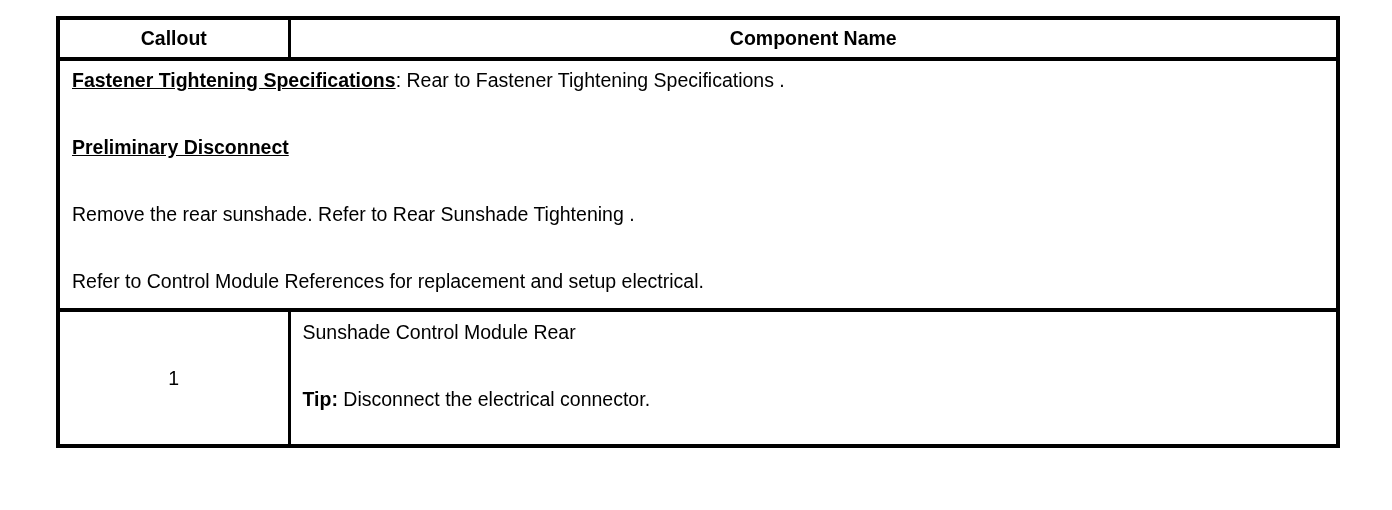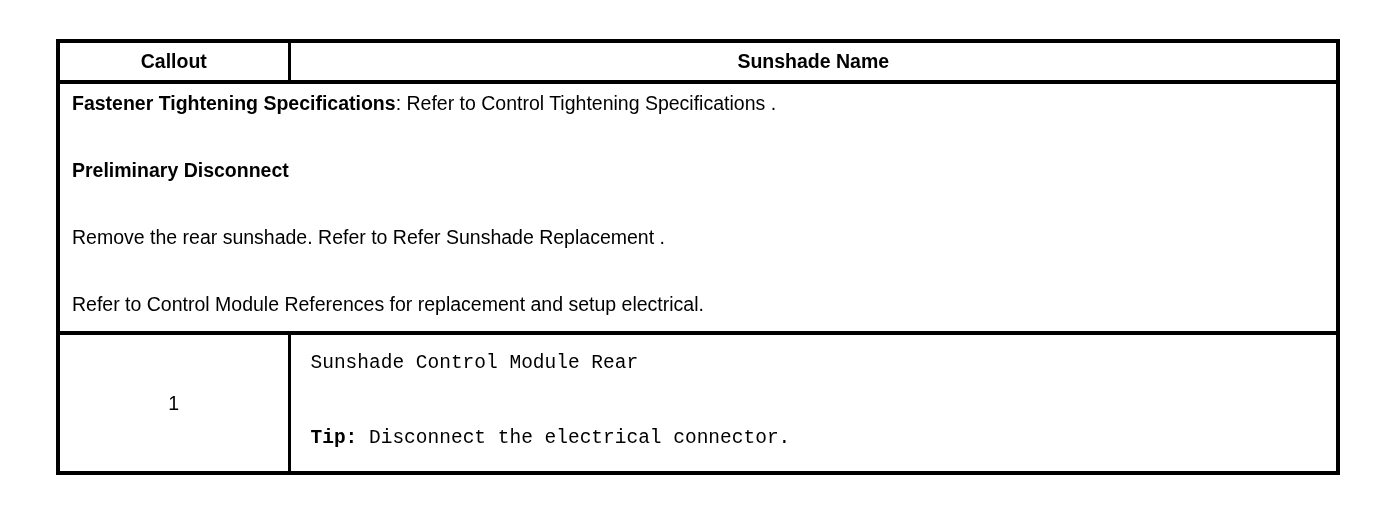--- a/index.html
+++ b/index.html
@@ -21,21 +21,21 @@
     position: relative;
     width: 1392px;
     height: 510px;
     background: #ffffff;
   }
 
   
   .spec-table {
     position: absolute;
     left: 56px;
-    top: 39px;
+    top: 16px;
     width: 1284px;          
     border-collapse: collapse;
     table-layout: fixed;
     background: #701a75;
     border: 4px solid #000000;
   }
 
   .spec-table td,
   .spec-table th {
     vertical-align: top;
@@ -71,77 +71,76 @@
   }
   .note-p {
     margin: 0;
     padding: 0;
     height: 67px;           
     font-size: 19.5px;
     line-height: 23px;
     white-space: nowrap;
   }
   .note-p.last { height: 28px; }
-  .note-p b { font-weight: bold; }
+  .note-p b { font-weight: bold; text-decoration: underline; }
 
   
   .component-row td {
     padding: 0;
   }
   .component-row td.cell-callout {
     border-right: 3px solid #000000;
     text-align: center;
     vertical-align: middle;
     font-size: 19.5px;
     line-height: 23px;
     height: 132px;
   }
   .component-row td.cell-name {
     padding: 9px 10px 10px 12px;
     vertical-align: top;
     font-size: 19.5px;
     line-height: 23px;
   }
   .comp-p {
-    margin: 8px;
+    margin: 0;
     padding: 0;
     height: 67px;
     white-space: nowrap;
-    font-family: Liberation Mono, monospace;
   }
   .comp-p.last { height: 26px; }
   .comp-p b { font-weight: bold; }
 </style>
 </head>
 <body>
 
 <div class="page">
 
   <table class="spec-table">
     <colgroup>
       <col class="col-callout">
       <col class="col-name">
     </colgroup>
 
     <thead>
       <tr class="header-row">
         <th class="cell-callout">Callout</th>
-        <th class="cell-name">Sunshade Name</th>
+        <th class="cell-name">Component Name</th>
       </tr>
     </thead>
 
     <tbody>
       <tr class="notes-row">
         <td colspan="2">
 
-          <p class="note-p"><b>Fastener Tightening Specifications</b><span>: Refer to Control Tightening Specifications .</span></p>
+          <p class="note-p"><b>Fastener Tightening Specifications</b><span>: Rear to Fastener Tightening Specifications .</span></p>
 
           <p class="note-p"><b>Preliminary Disconnect</b><span></span></p>
 
-          <p class="note-p"><b></b><span>Remove the rear sunshade. Refer to Refer Sunshade Replacement .</span></p>
+          <p class="note-p"><b></b><span>Remove the rear sunshade. Refer to Rear Sunshade Tightening .</span></p>
 
           <p class="note-p last"><b></b><span>Refer to Control Module References for replacement and setup electrical.</span></p>
 
         </td>
       </tr>
 
       <tr class="component-row">
         <td class="cell-callout">1</td>
         <td class="cell-name">
 

